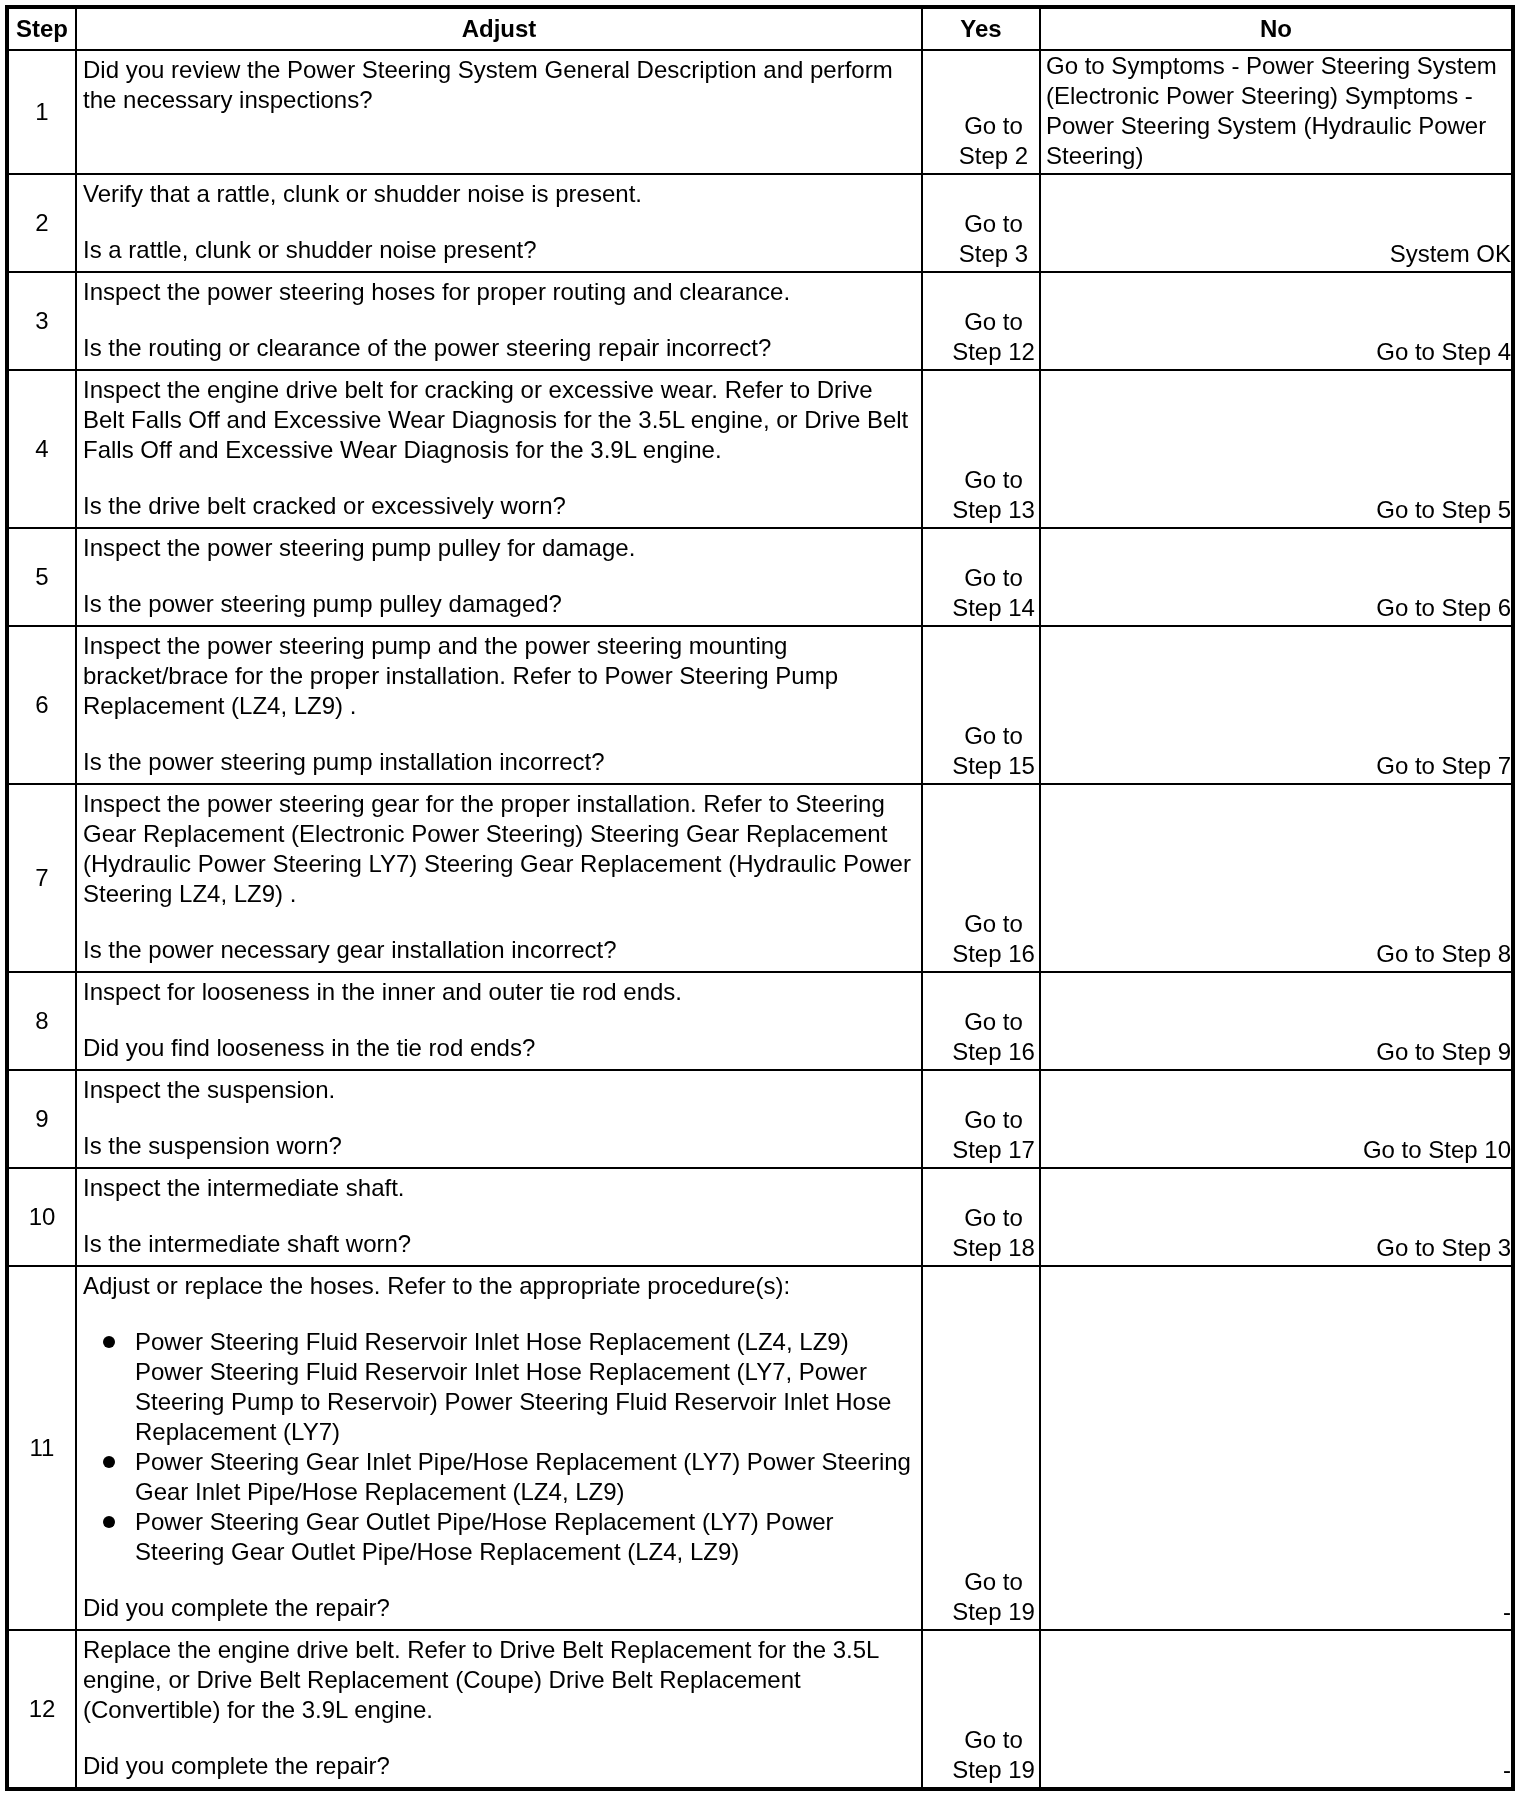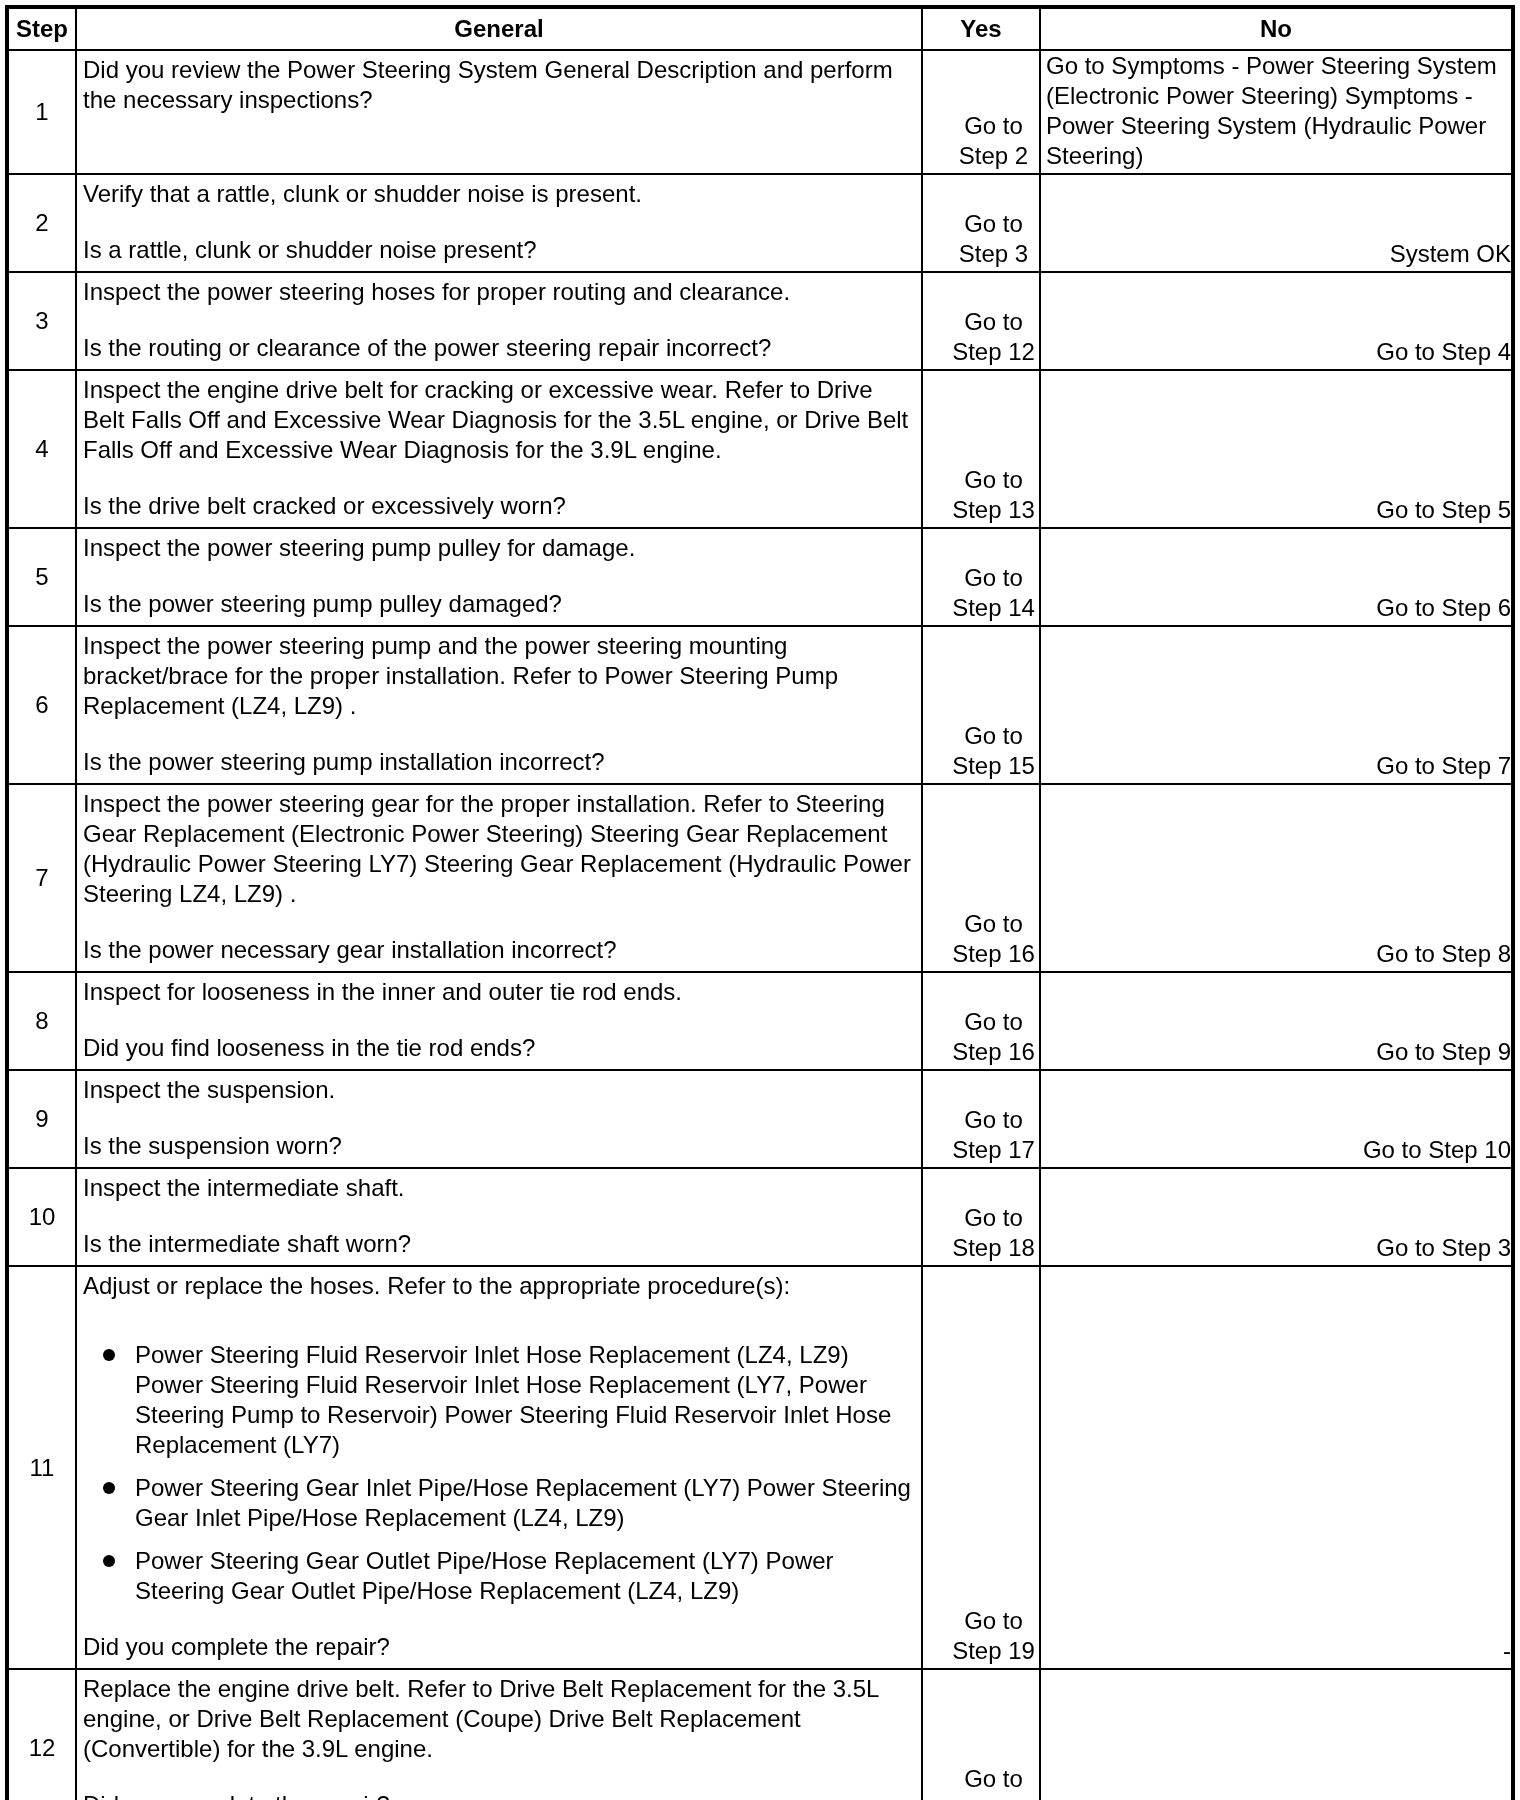--- a/index.html
+++ b/index.html
@@ -12,33 +12,33 @@
   th.step-h { width:66px; }
   th.yes-h { width:116px; }
   th.no-h { width:470px; }
   td.step-c { text-align:center; vertical-align:middle; }
   td.action-c { vertical-align:top; padding:4px 6px 6px 6px !important; }
   td.yes-c { text-align:center; vertical-align:bottom; padding-bottom:2px !important; }
   td.no-c { vertical-align:bottom; text-align:right; padding-bottom:2px !important; }
   td.no-c.left { text-align:left; padding-left:5px !important; }
   .gap { height:26px; }
   ul.bullets { list-style:none; margin:0; padding:0 0 0 20px; }
-  ul.bullets li { position:relative; padding-left:32px;margin-top:13px; }
+  ul.bullets li { position:relative; padding-left:32px; }
   ul.bullets li .dot { position:absolute; left:0; top:9px; width:12px; height:12px;
                        border-radius:50%; background:#000; }
   .yes-line { display:block;padding-left:25px; }
 </style>
 </head>
 <body>
 
 <table class="diag">
   <thead>
     <tr>
       <th class="step-h">Step</th>
-      <th class="action-h">General</th>
+      <th class="action-h">Adjust</th>
       <th class="yes-h">Yes</th>
       <th class="no-h">No</th>
     </tr>
   </thead>
   <tbody>
 
     <tr style="height:113px">
       <td class="step-c">1</td>
       <td class="action-c">
         <div>Did you review the Power Steering System General Description and perform the necessary inspections?</div>

